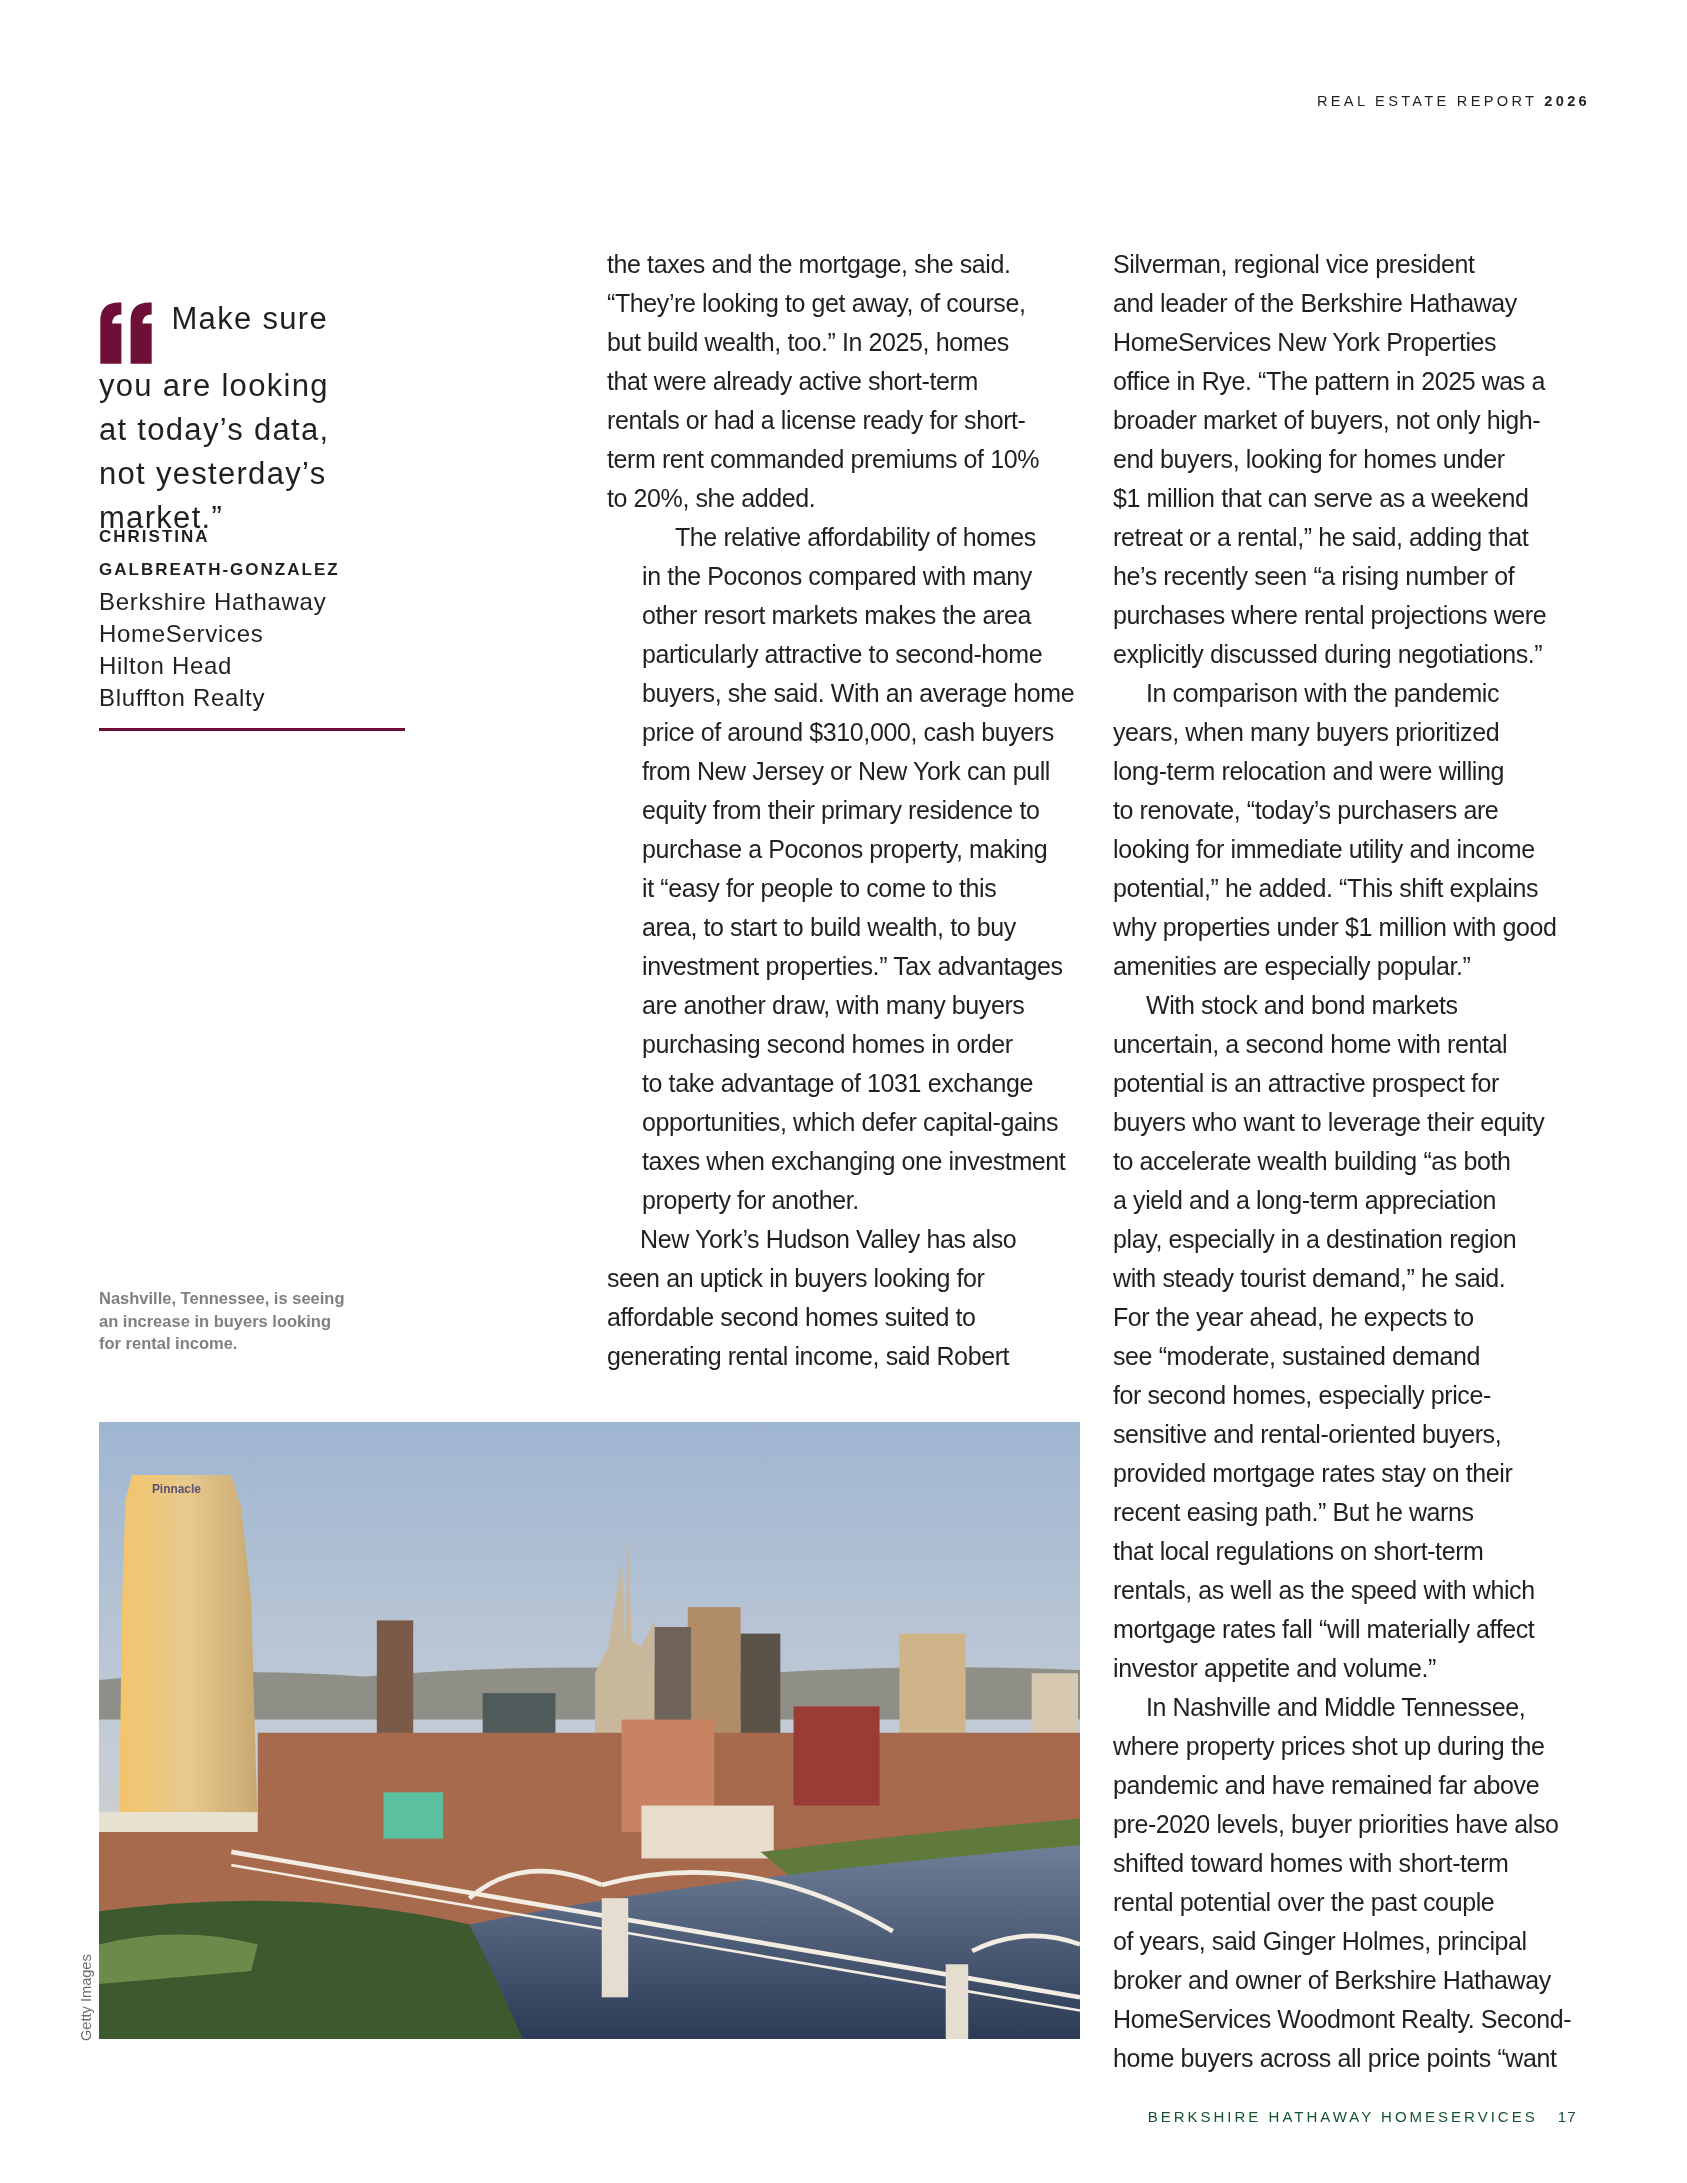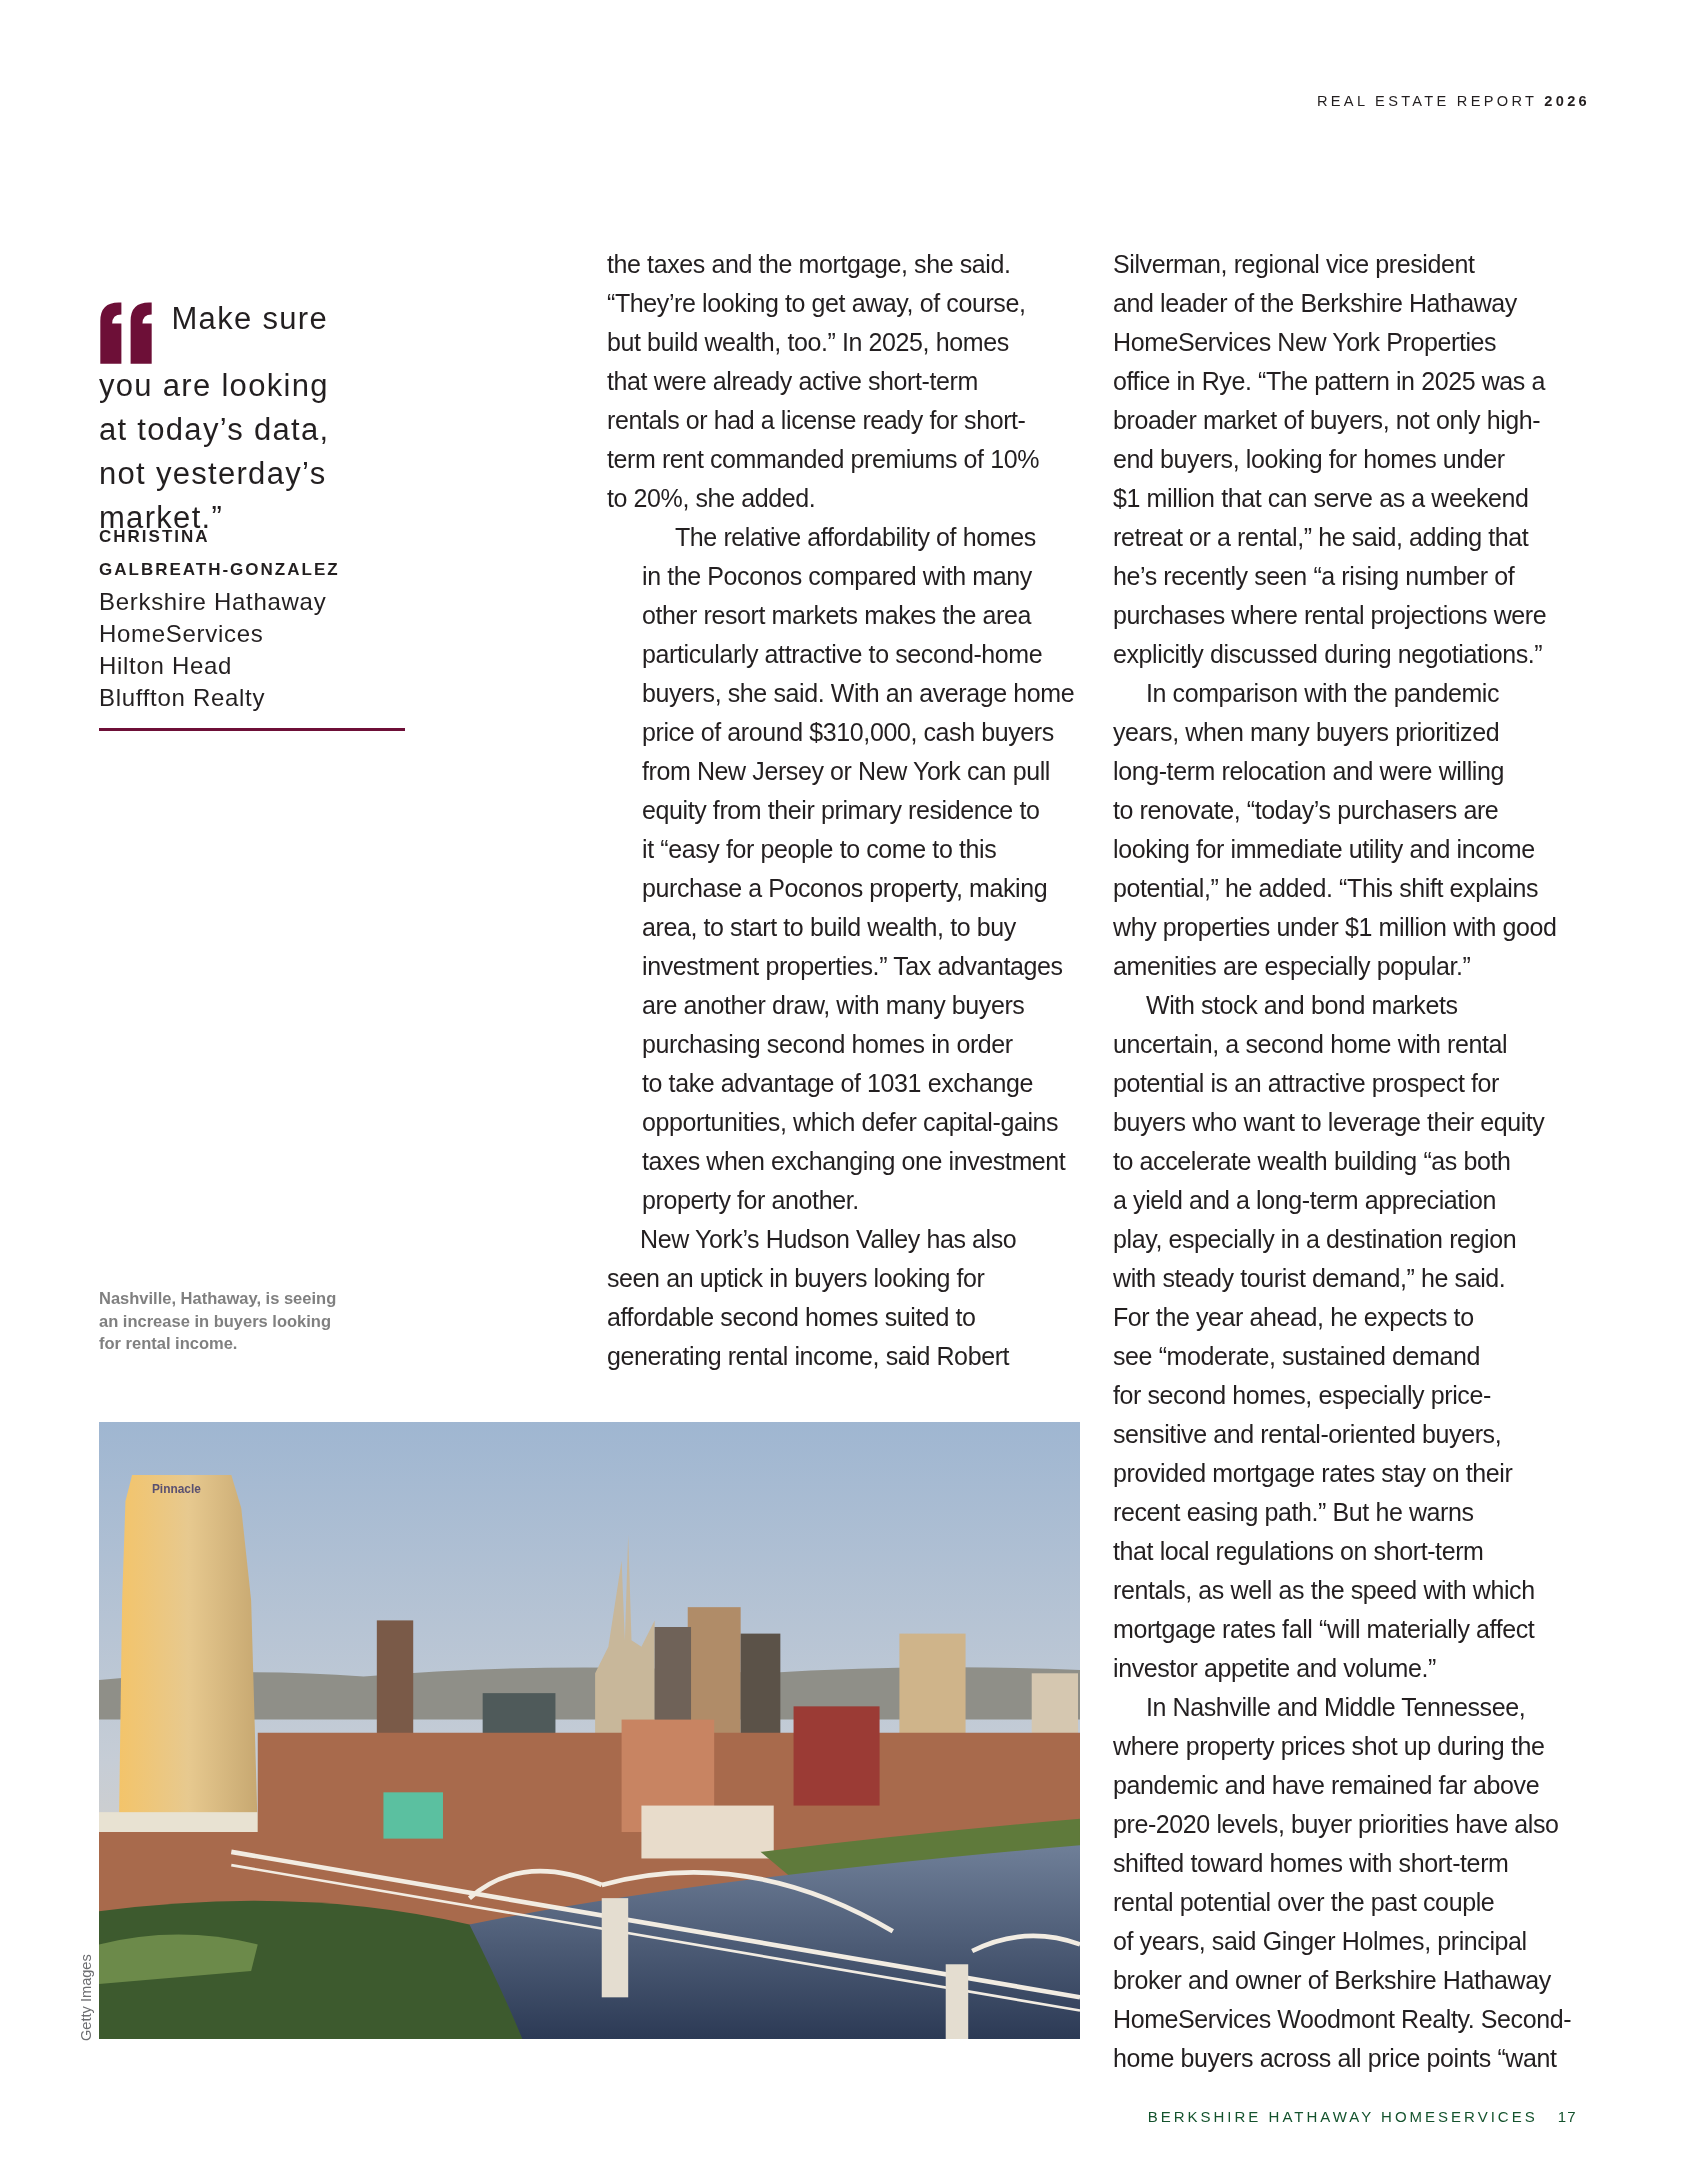--- a/index.html
+++ b/index.html
@@ -65,21 +65,21 @@
   <div class="attrib-org">
     <span>Berkshire Hathaway</span><br>
     <span>HomeServices</span><br>
     <span>Hilton Head</span><br>
     <span>Bluffton Realty</span>
   </div>
 </div>
 <div class="attrib-rule"></div>
 
 <div class="caption">
-  <span>Nashville, Hathaway, is seeing</span><br>
+  <span>Nashville, Tennessee, is seeing</span><br>
   <span>an increase in buyers looking</span><br>
   <span>for rental income.</span>
 </div>
 
 <div class="col col-mid">
     <p style="text-indent: 0px;">
       <span class="line">the taxes and the mortgage, she said.</span>
       <span class="line">“They’re looking to get away, of course,</span>
       <span class="line">but build wealth, too.” In 2025, homes</span>
       <span class="line">that were already active short-term</span>
@@ -89,22 +89,22 @@
     </p>
     <p class="indent" style="text-indent: 0px; margin-left: 35px;">
       <span class="line" style="padding-left: 33px;">The relative affordability of homes</span>
       <span class="line">in the Poconos compared with many</span>
       <span class="line">other resort markets makes the area</span>
       <span class="line">particularly attractive to second-home</span>
       <span class="line">buyers, she said. With an average home</span>
       <span class="line">price of around $310,000, cash buyers</span>
       <span class="line">from New Jersey or New York can pull</span>
       <span class="line">equity from their primary residence to</span>
+      <span class="line">purchase a Poconos property, making</span>
       <span class="line">it “easy for people to come to this</span>
-      <span class="line">purchase a Poconos property, making</span>
       <span class="line">area, to start to build wealth, to buy</span>
       <span class="line">investment properties.” Tax advantages</span>
       <span class="line">are another draw, with many buyers</span>
       <span class="line">purchasing second homes in order</span>
       <span class="line">to take advantage of 1031 exchange</span>
       <span class="line">opportunities, which defer capital-gains</span>
       <span class="line">taxes when exchanging one investment</span>
       <span class="line">property for another.</span>
     </p>
     <p class="indent" style="text-indent: 0px;">

